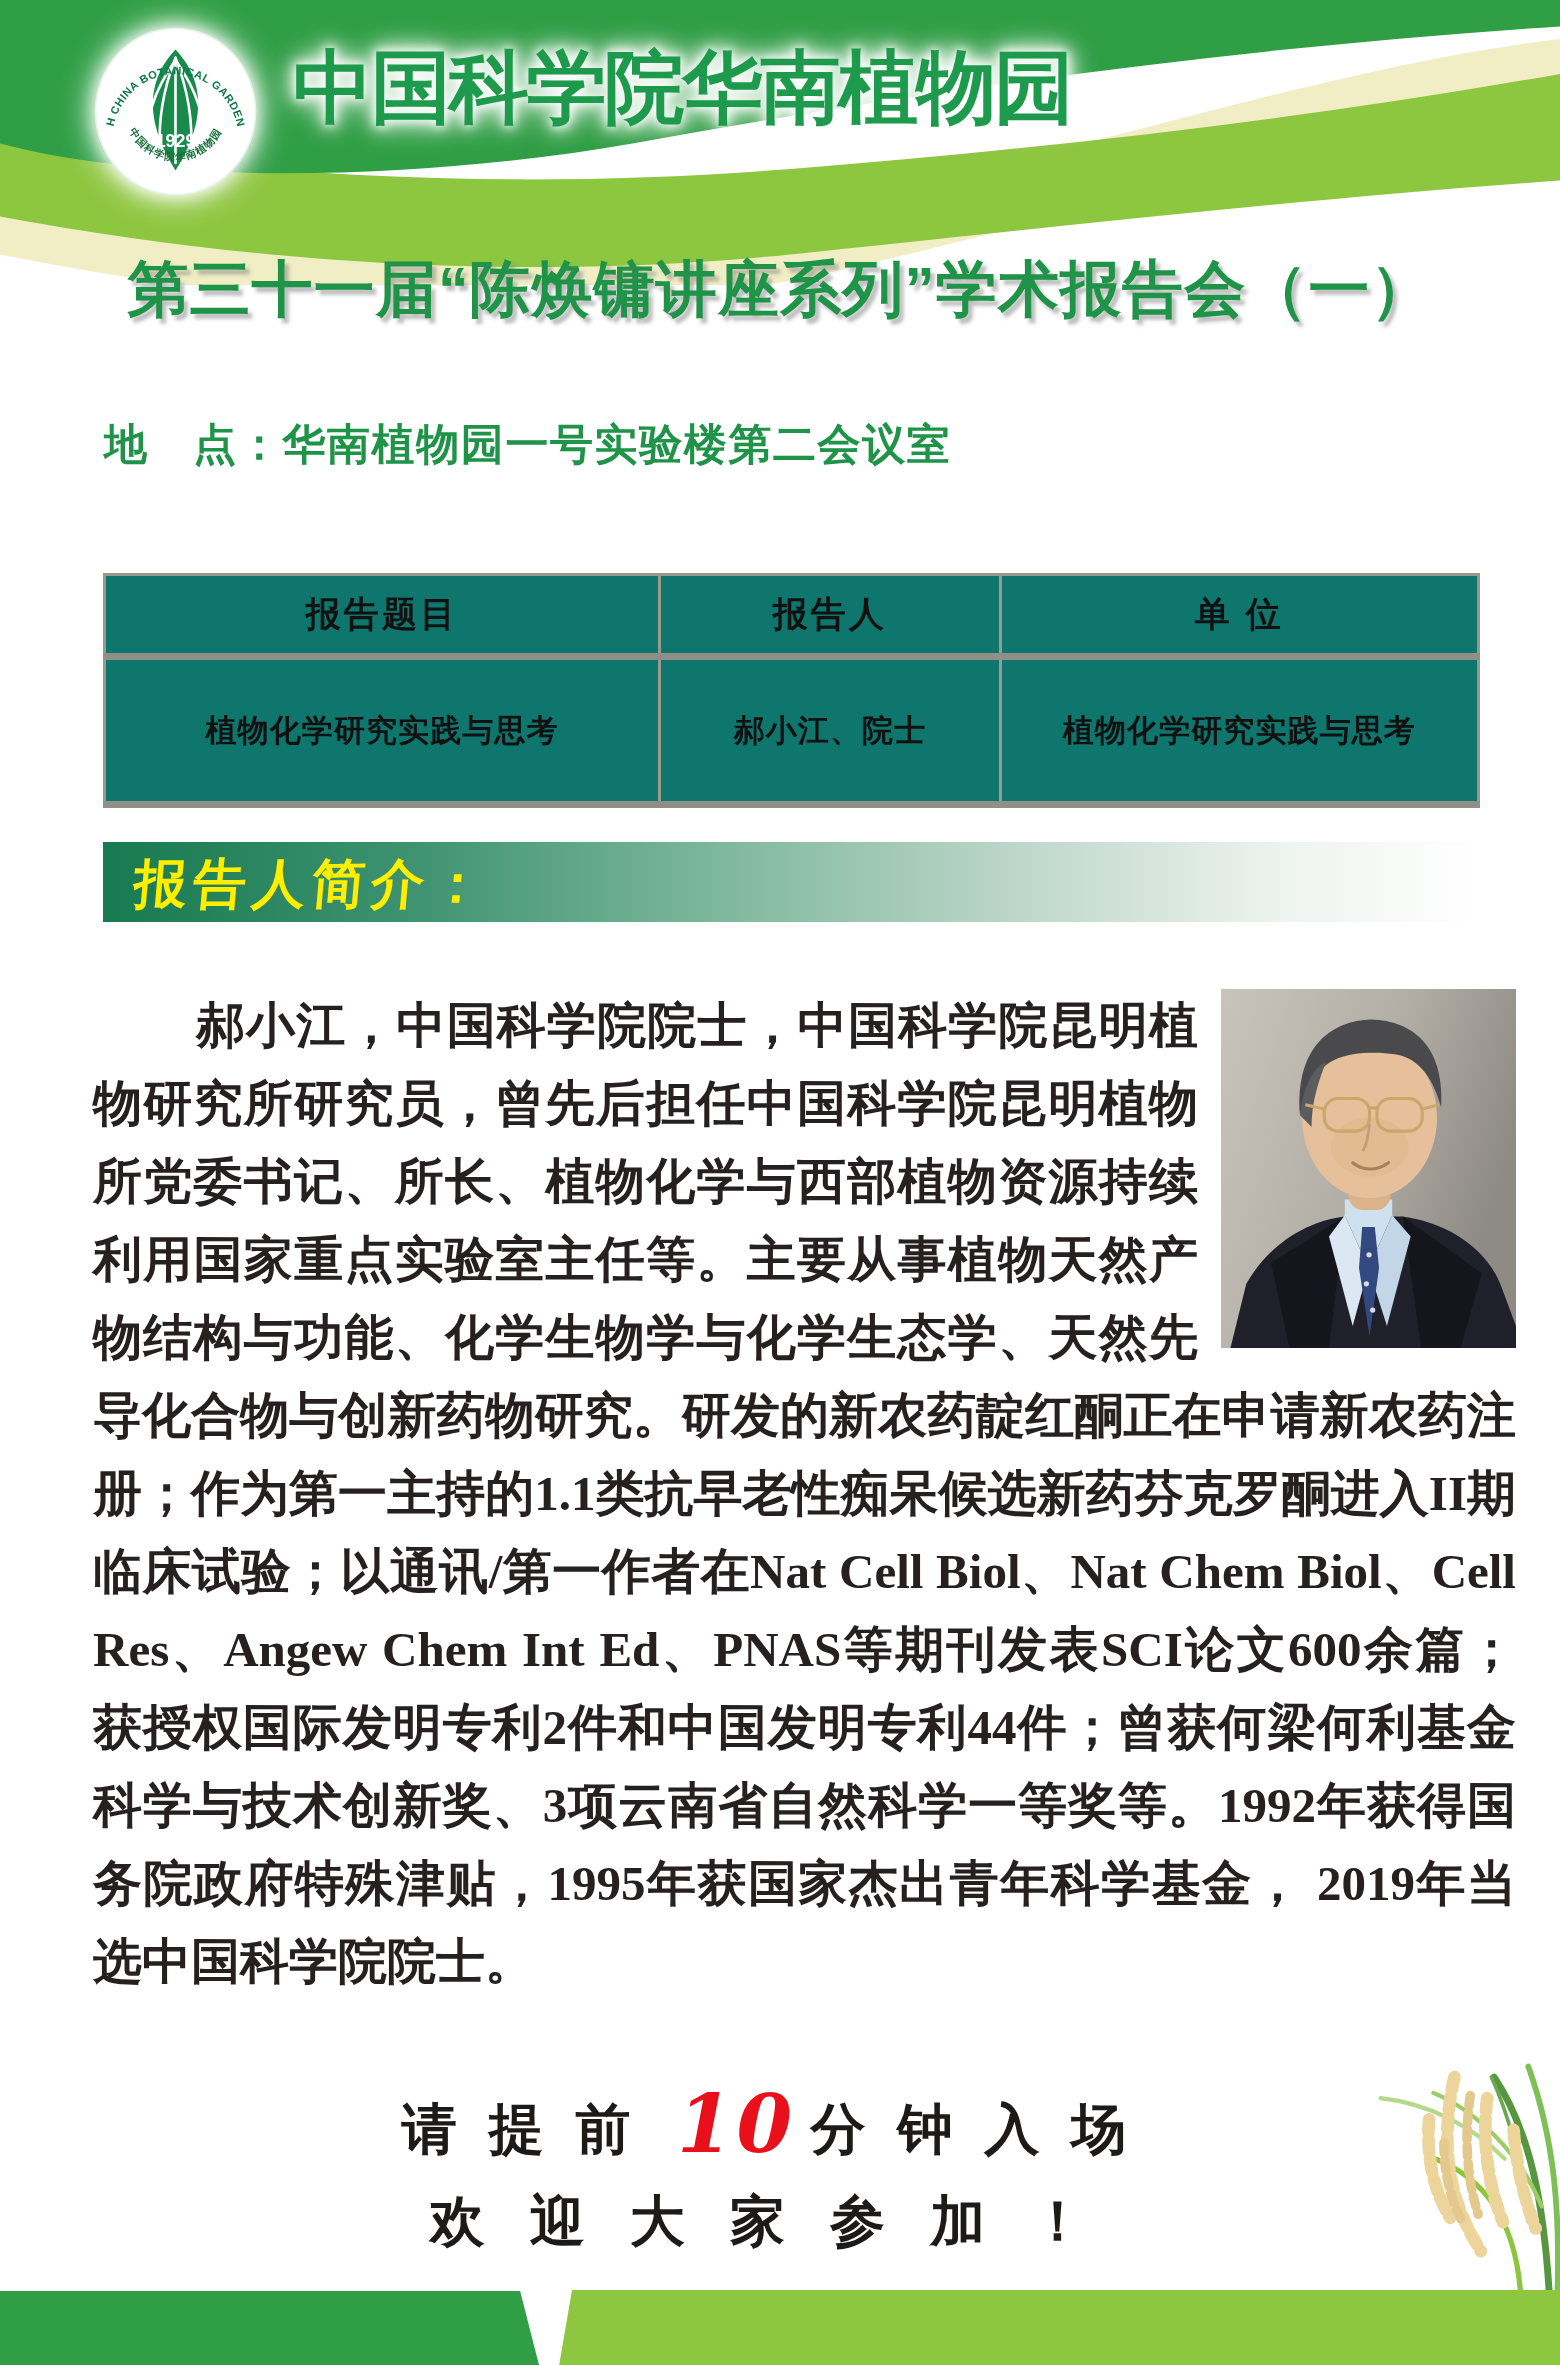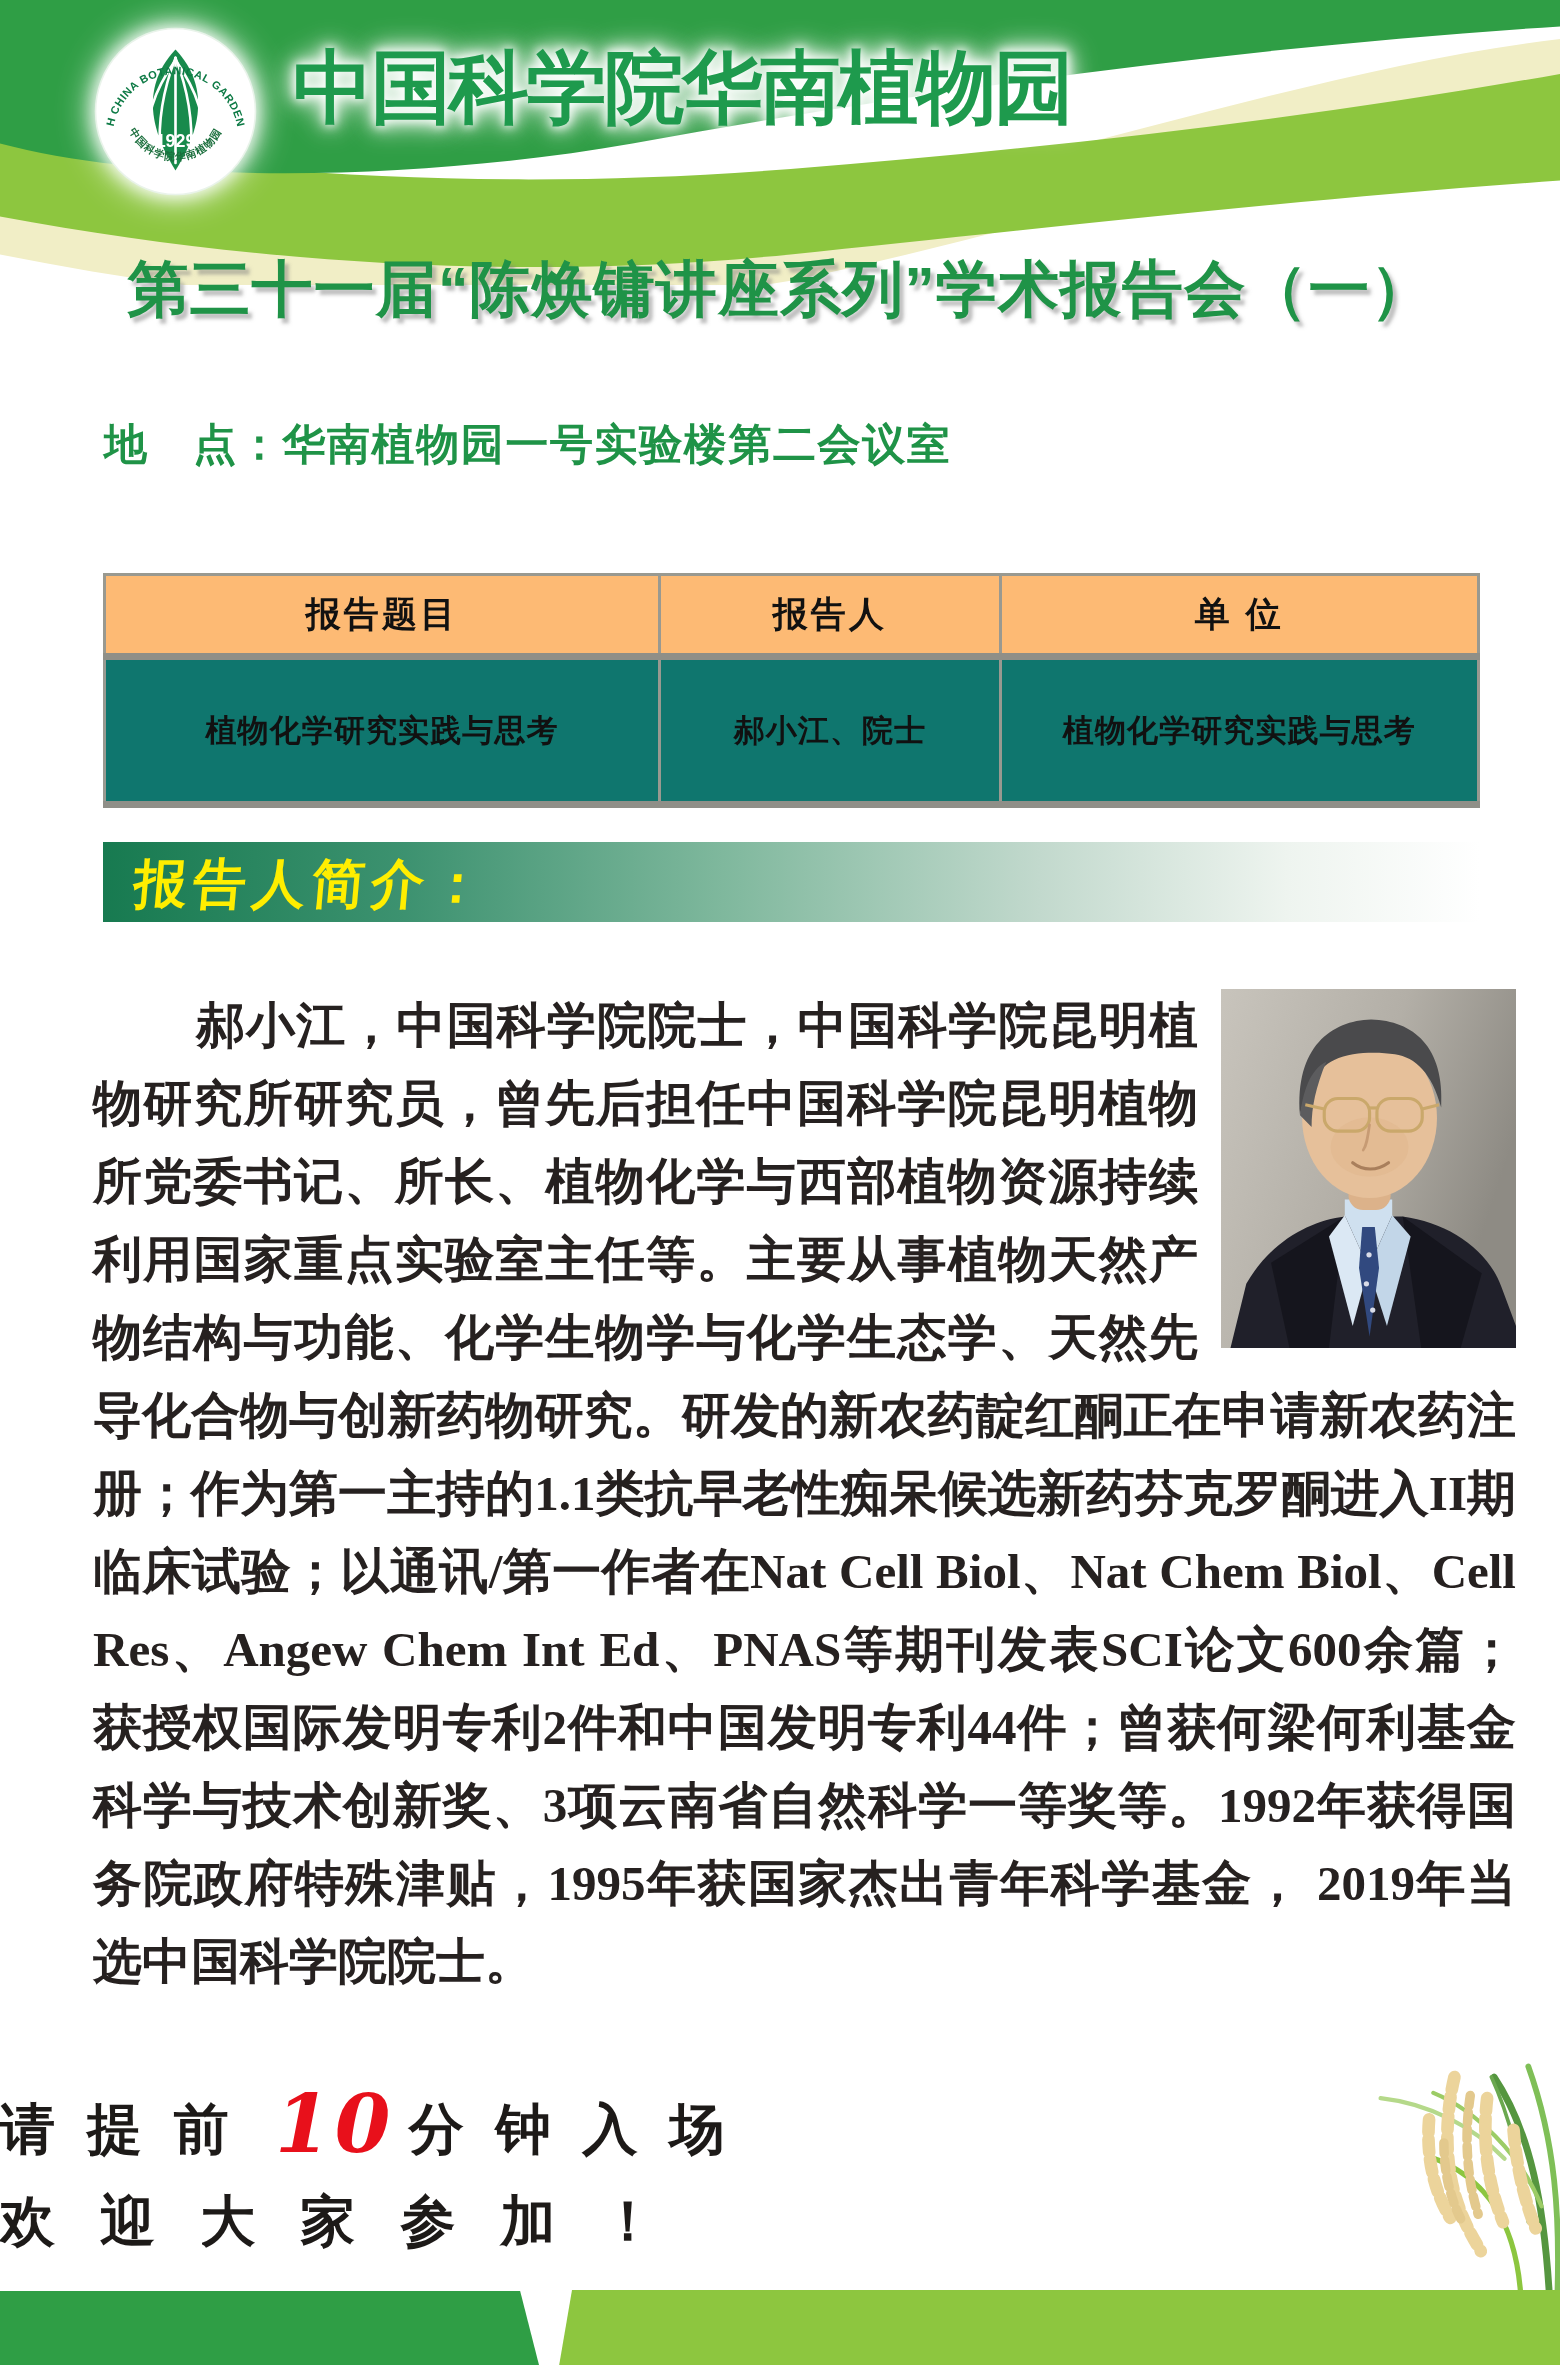--- a/index.html
+++ b/index.html
@@ -33,21 +33,21 @@
   .info-line{font-size:43px;line-height:78px;letter-spacing:1.6px;white-space:nowrap;}
   
   .talk-table{
     position:absolute;top:573px;left:103px;width:1377px;
     border-collapse:collapse;table-layout:fixed;
   }
   .talk-table col.c1{width:40.4%}
   .talk-table col.c2{width:24.8%}
   .talk-table col.c3{width:34.8%}
   .talk-table th{
-    background:#fdba74;border:3.2px solid #999990;border-bottom:7.4px solid #8f8f88;
+    background:#0f766e;border:3.2px solid #999990;border-bottom:7.4px solid #8f8f88;
     height:75px;font-size:35px;font-weight:900;letter-spacing:3.2px;color:#111;margin-left:25px;
   }
   .talk-table td{
     background:#0f766e;border:3.2px solid #999990;border-bottom:7.4px solid #8f8f88;
     height:139px;font-size:31px;font-weight:700;color:#111;text-align:center;
     font-family:"Liberation Serif", serif;letter-spacing:1.1px;
   }
   
   .banner{
     position:absolute;top:842px;left:103px;width:1377px;height:80px;
@@ -64,21 +64,21 @@
     font-family:"Liberation Serif", serif;font-weight:bold;
     font-size:49px;line-height:78px;color:#262120;
     text-align:justify;
   }
   .bio p{margin:0;text-indent:2.1em;}
   .speaker-photo{
     float:right;width:295px;height:359px;margin:2.1px 0 19px 23px;
   }
   
   .invite{
-    position:absolute;top:2077px;left:0;width:1560px;
+    position:absolute;top:2077px;left:0;width:1560px;text-align:center;
     font-family:"DejaVu Serif", serif;font-weight:bold;color:#1d1a18;
   }
   .invite-line1{font-size:55px;letter-spacing:.58em;white-space:nowrap;}
   .invite-line2{font-size:55px;letter-spacing:.82em;margin-top:14px;white-space:nowrap;}
   .invite-number{
     font-size:80px;letter-spacing:.05em;color:#e8101b;font-style:italic;
     font-family:"DejaVu Serif", serif;font-weight:bold;padding:0 .18em;
     vertical-align:-4.2px;
   }
   

